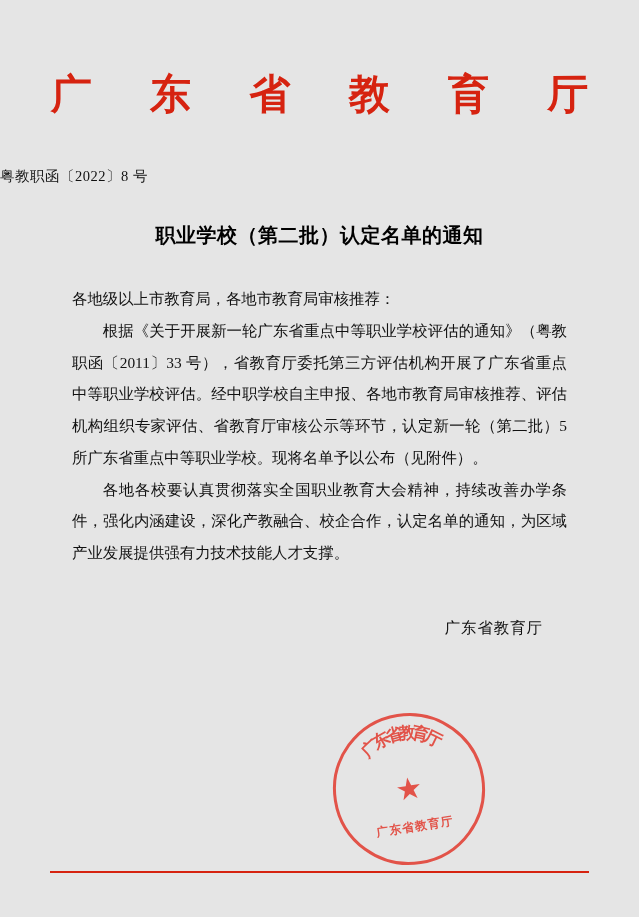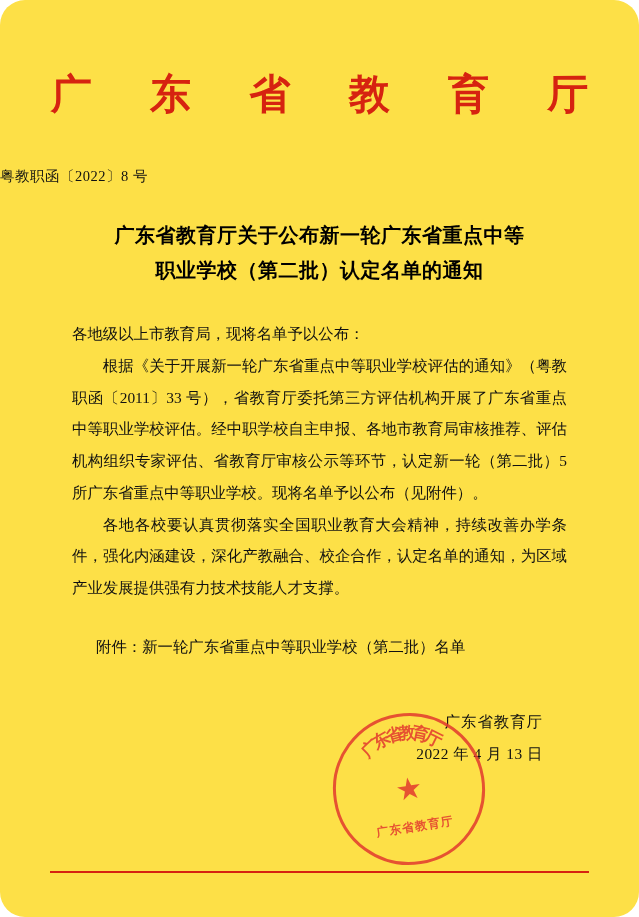--- a/index.html
+++ b/index.html
@@ -12,23 +12,22 @@
     height: 917px;
     font-family: "Liberation Serif", "DejaVu Serif", serif;
     color: #1a1a1a;
     overflow: hidden;
     position: relative;
   }
   .page {
     position: relative;
     width: 639px;
     height: 917px;
-    background: #fde047;
+    background: #e5e5e5;
     box-sizing: border-box;
-    border-radius: 25px;
   }
   .letterhead {
     text-align: center;
     padding-top: 72px;
     color: #d62310;
     font-size: 41px;
     letter-spacing: 22px;
     font-weight: bold;
     font-family: "DejaVu Serif", "Liberation Serif", serif;
     text-indent: 22px;
@@ -150,35 +149,32 @@
 </head>
 <body>
 
 <div class="page">
 
   <div class="letterhead">广 东 省 教 育 厅</div>
 
   <div class="doc-number">粤教职函〔2022〕8 号</div>
 
   <div class="title">
-    <div>广东省教育厅关于公布新一轮广东省重点中等</div>
     <div>职业学校（第二批）认定名单的通知</div>
   </div>
 
   <div class="body-block">
-    <p>各地级以上市教育局，现将名单予以公布：</p>
+    <p>各地级以上市教育局，各地市教育局审核推荐：</p>
     <p class="p-indent">根据《关于开展新一轮广东省重点中等职业学校评估的通知》（粤教职函〔2011〕33 号），省教育厅委托第三方评估机构开展了广东省重点中等职业学校评估。经中职学校自主申报、各地市教育局审核推荐、评估机构组织专家评估、省教育厅审核公示等环节，认定新一轮（第二批）5 所广东省重点中等职业学校。现将名单予以公布（见附件）。</p>
     <p class="p-indent">各地各校要认真贯彻落实全国职业教育大会精神，持续改善办学条件，强化内涵建设，深化产教融合、校企合作，认定名单的通知，为区域产业发展提供强有力技术技能人才支撑。</p>
   </div>
 
-  <div class="attachment">附件：新一轮广东省重点中等职业学校（第二批）名单</div>
 
   <div class="sign-block">
     <div class="sign-org">广东省教育厅</div>
-    <div class="sign-date">2022 年 4 月 13 日</div>
   </div>
 
   <div class="seal">
     <div class="seal-arc">
         <span style="transform: rotate(-125deg) translate(56px) rotate(90deg) translate(-50%, -50%);">广</span>
         <span style="transform: rotate(-111deg) translate(56px) rotate(90deg) translate(-50%, -50%);">东</span>
         <span style="transform: rotate(-97deg) translate(56px) rotate(90deg) translate(-50%, -50%);">省</span>
         <span style="transform: rotate(-83deg) translate(56px) rotate(90deg) translate(-50%, -50%);">教</span>
         <span style="transform: rotate(-69deg) translate(56px) rotate(90deg) translate(-50%, -50%);">育</span>
         <span style="transform: rotate(-55deg) translate(56px) rotate(90deg) translate(-50%, -50%);">厅</span>

